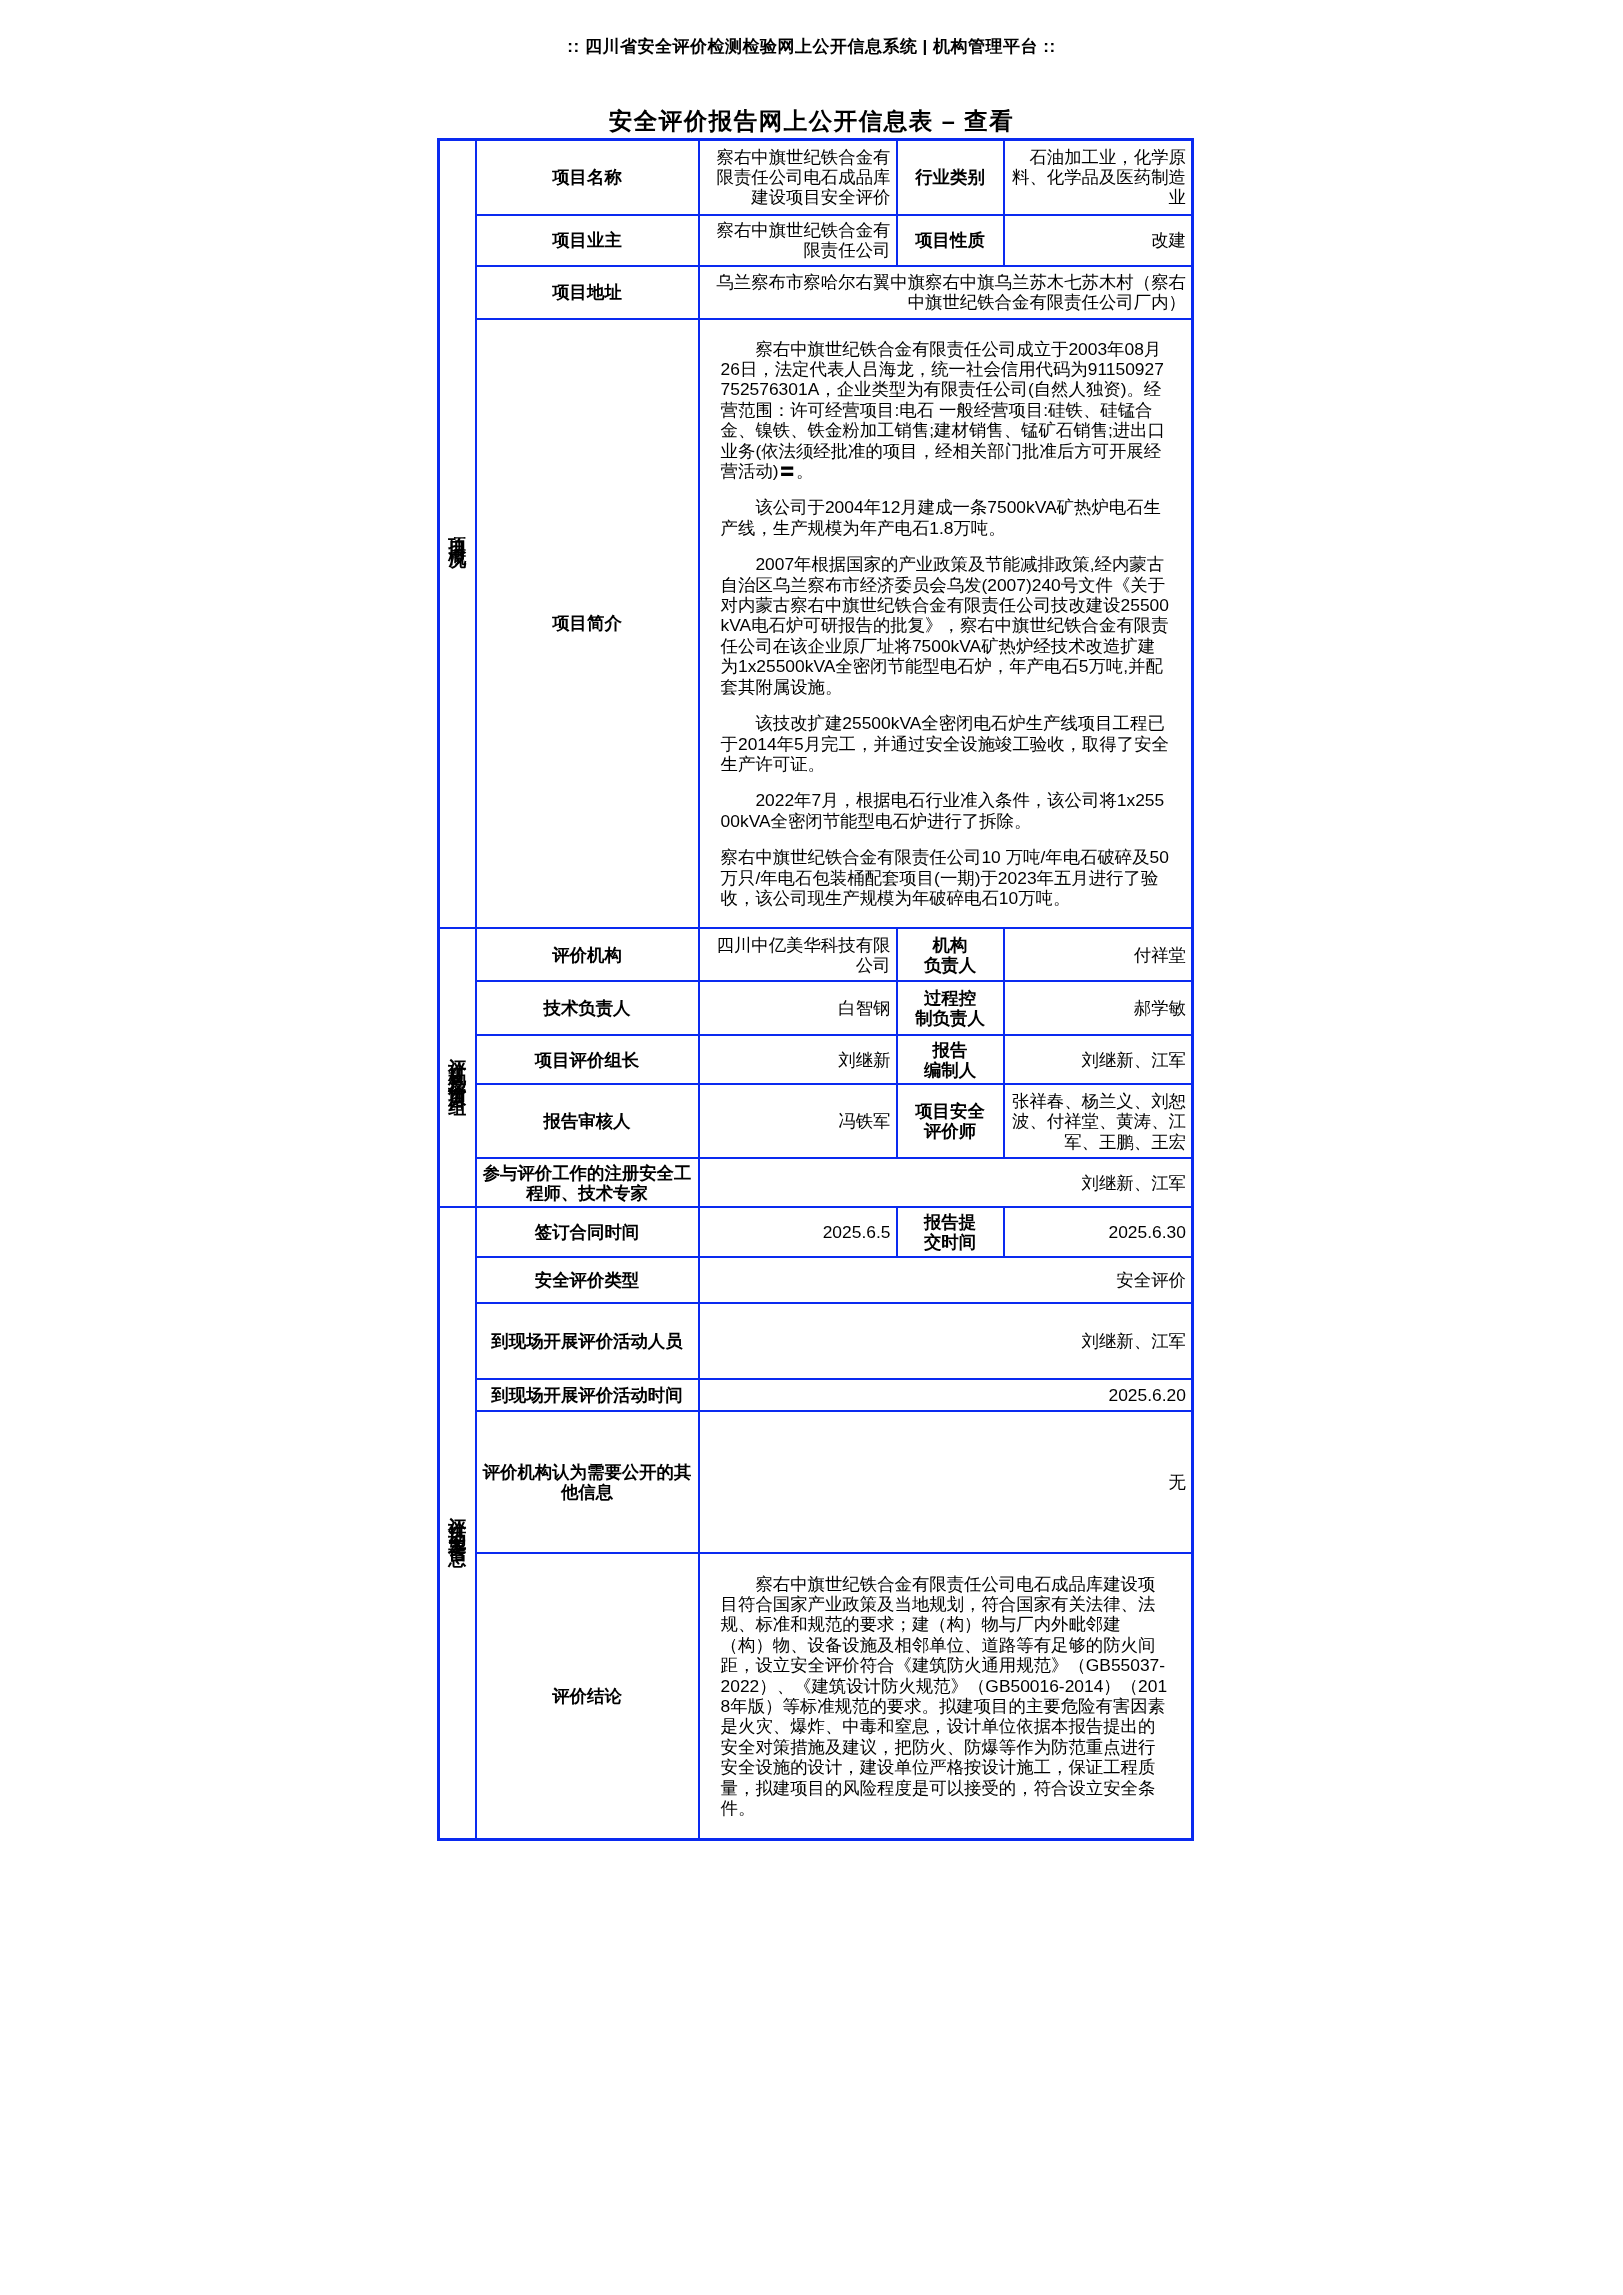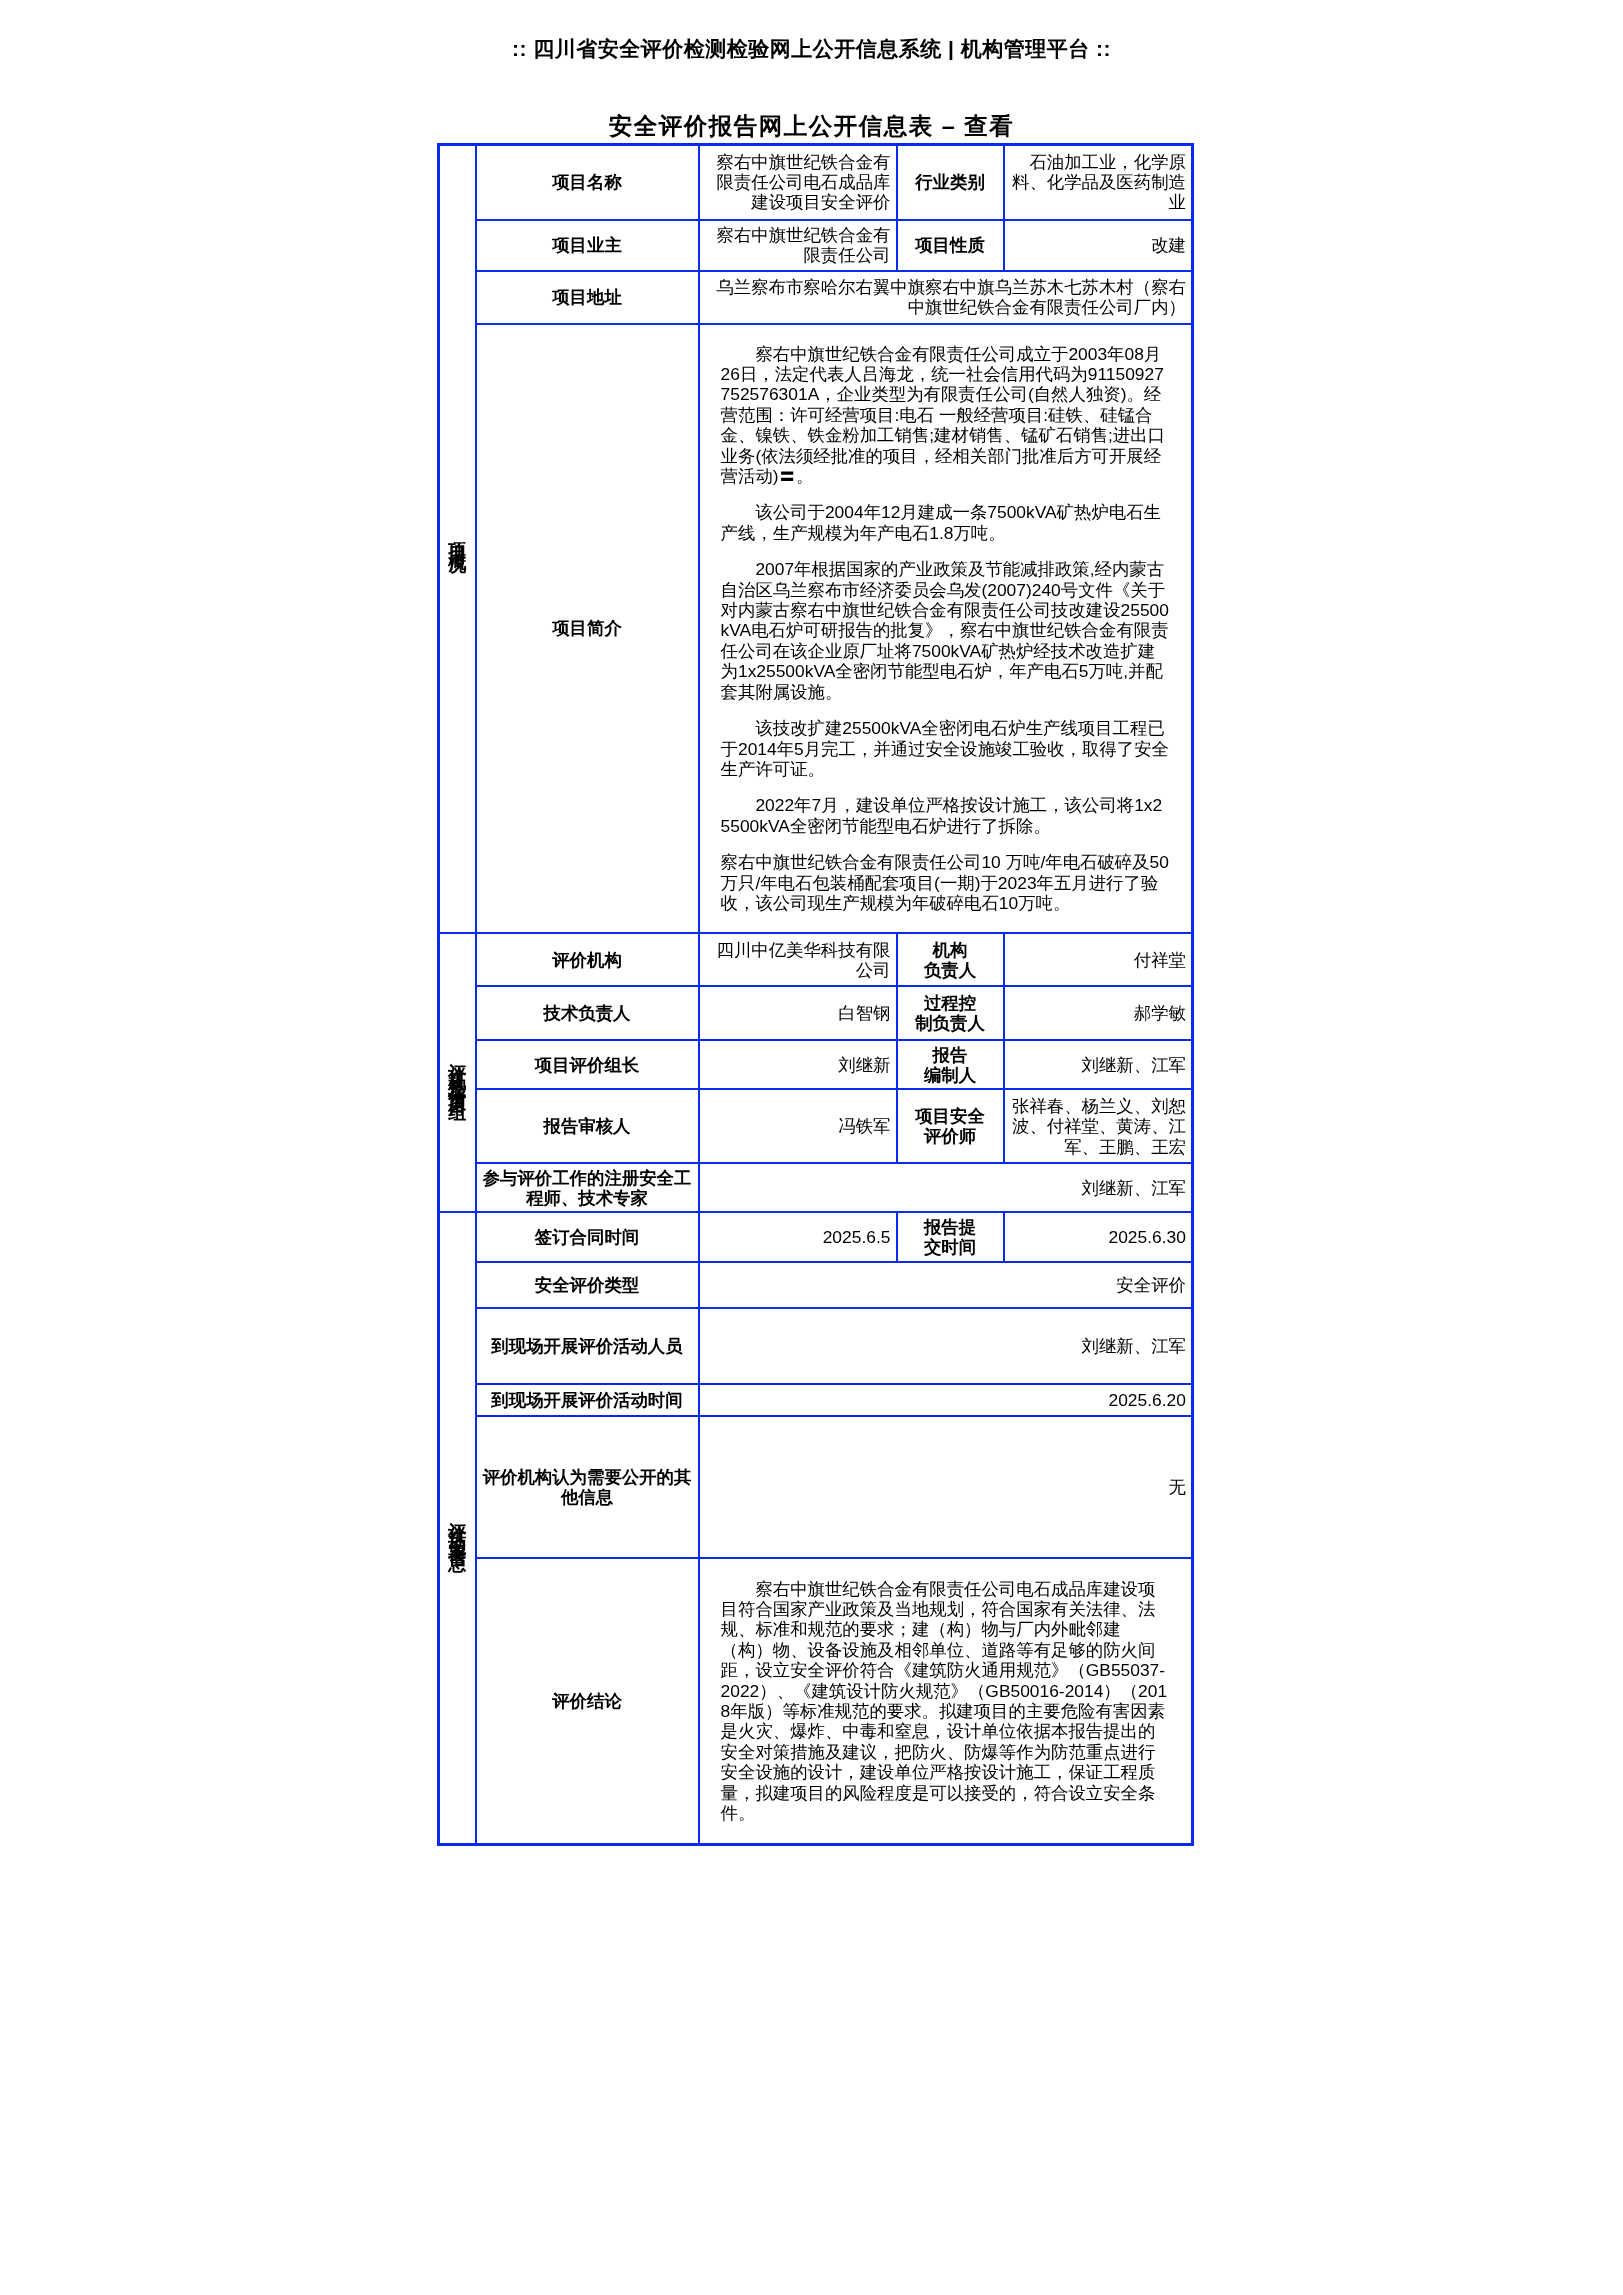--- a/index.html
+++ b/index.html
@@ -8,21 +8,21 @@
   }
   html,body{margin:0;padding:0;background:#ffffff;}
   body{
     width:1623px;height:2295px;overflow:hidden;
     font-family:"Liberation Sans","DejaVu Sans",sans-serif;
     color:var(--ink);
   }
   .app-header{
     padding-top:35px;
     text-align:center;
-    font-size:21px;
+    font-size:17px;
     font-weight:700;
     letter-spacing:0.5px;
     white-space:nowrap;
   }
   .page-title{
     margin-top:47px;
     text-align:center;
     font-size:23.5px;
     font-weight:700;
     letter-spacing:1.5px;
@@ -142,21 +142,21 @@
       <td class="label-cell">项目地址</td>
       <td class="value-cell" colspan="3">乌兰察布市察哈尔右翼中旗察右中旗乌兰苏木七苏木村（察右中旗世纪铁合金有限责任公司厂内）</td>
     </tr>
     <tr class="r4">
       <td class="label-cell">项目简介</td>
       <td class="text-cell" colspan="3">
         <p class="para indent">察右中旗世纪铁合金有限责任公司成立于2003年08月26日，法定代表人吕海龙，统一社会信用代码为91150927752576301A，企业类型为有限责任公司(自然人独资)。经营范围：许可经营项目:电石 一般经营项目:硅铁、硅锰合金、镍铁、铁金粉加工销售;建材销售、锰矿石销售;进出口业务(依法须经批准的项目，经相关部门批准后方可开展经营活动)〓。</p>
         <p class="para indent">该公司于2004年12月建成一条7500kVA矿热炉电石生产线，生产规模为年产电石1.8万吨。</p>
         <p class="para indent">2007年根据国家的产业政策及节能减排政策,经内蒙古自治区乌兰察布市经济委员会乌发(2007)240号文件《关于对内蒙古察右中旗世纪铁合金有限责任公司技改建设25500kVA电石炉可研报告的批复》，察右中旗世纪铁合金有限责任公司在该企业原厂址将7500kVA矿热炉经技术改造扩建为1x25500kVA全密闭节能型电石炉，年产电石5万吨,并配套其附属设施。</p>
         <p class="para indent">该技改扩建25500kVA全密闭电石炉生产线项目工程已于2014年5月完工，并通过安全设施竣工验收，取得了安全生产许可证。</p>
-        <p class="para indent">2022年7月，建设单位严格按设计施工，该公司将1x25500kVA全密闭节能型电石炉进行了拆除。</p>
+        <p class="para indent">2022年7月，根据电石行业准入条件，该公司将1x25500kVA全密闭节能型电石炉进行了拆除。</p>
         <p class="para">察右中旗世纪铁合金有限责任公司10 万吨/年电石破碎及50万只/年电石包装桶配套项目(一期)于2023年五月进行了验收，该公司现生产规模为年破碎电石10万吨。</p>
       </td>
     </tr>
 
     <tr class="r5">
       <td class="group-cell section-top" rowspan="5">
         <span class="v-label">评价机构及评价项目组</span>
       </td>
       <td class="label-cell section-top">评价机构</td>
       <td class="value-cell section-top">四川中亿美华科技有限公司</td>

